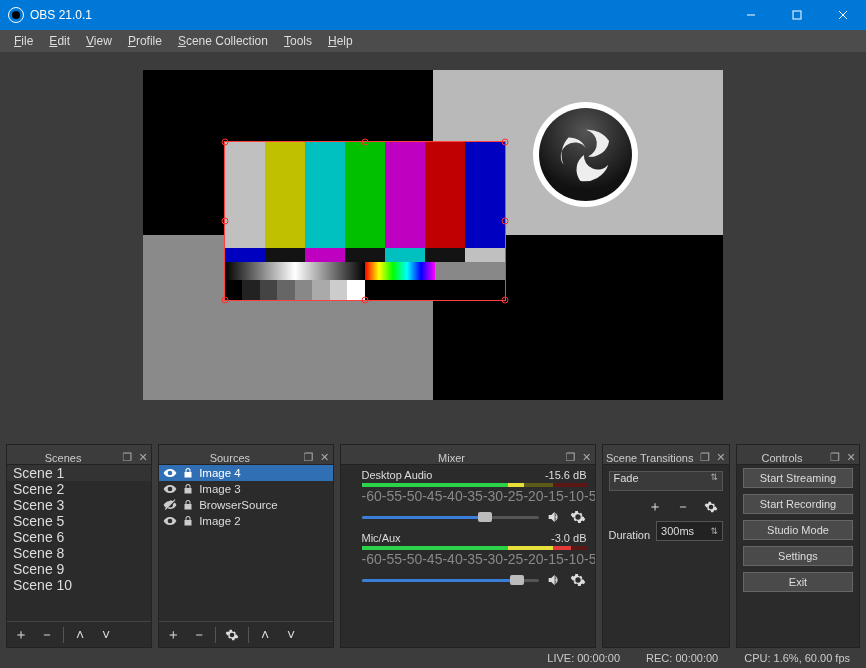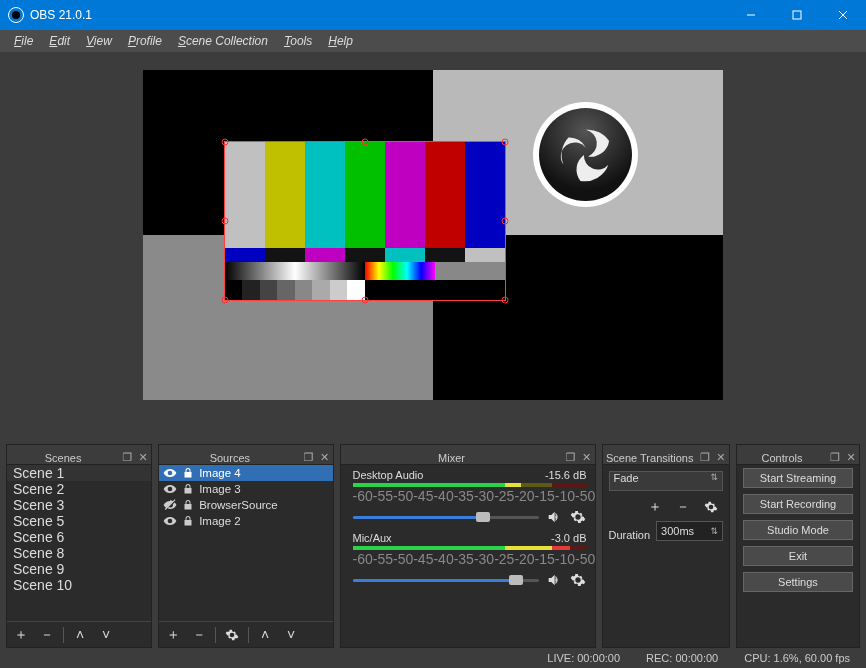--- a/index.html
+++ b/index.html
@@ -8,21 +8,21 @@
   
   .titlebar { height: 30px; background: #0078d7; display: flex; align-items: center; color: #fff; font-size: 12px; }
   .titlebar .app-icon { width: 16px; height: 16px; margin: 0 6px 0 8px; border:1px solid #fff; border-radius:50%; display:flex; align-items:center; justify-content:center }
   .titlebar .app-icon svg { display:block }
   .titlebar .title { flex: 0 0 auto; }
   .titlebar .spacer { flex: 1; }
   .winbtn { width: 46px; height: 30px; display:flex; align-items:center; justify-content:center; }
   .winbtn svg { stroke:#fff; stroke-width:1; fill:none }
 
   
-  .menubar { height: 22px; background: #4c4c4c; display:flex; align-items:center; padding-left:6px; gap:0; color:#ddd; font-size:12px;font-style:italic; }
+  .menubar { height: 22px; background: #4c4c4c; display:flex; align-items:center; padding-left:6px; gap:0; color:#ddd; font-size:12px; }
   .menubar .menuitem { padding: 2px 8px; }
   .menubar .menuitem u { text-decoration: underline; }
 
   
   .preview-wrap { height: 392px; background:#3c3c3c; padding:18px 8px 4px 8px; display:flex; justify-content:center; }
   .canvas { background:#000; width:580px; height:330px; position:relative; }
   .quad { position:absolute; background:#8a8a8a; }
   .q-tl { left:0; top:0; width:290px; height:165px; background:#000 }
   .q-tr { left:290px; top:0; width:290px; height:165px; background:#b9b9b9 }
   .q-bl { left:0; top:165px; width:290px; height:165px; background:#8a8a8a }
@@ -60,21 +60,21 @@
 
   
   .d-sources { width:198px }
   .source-item { display:flex; align-items:center; gap:4px; padding:1px 4px; font-size:11.5px }
   .source-item.selected { background:#316fb5; color:#fff }
   .srcicon { width:14px; height:14px; display:flex; align-items:center; justify-content:center; color:#ccc }
   .source-item.selected .srcicon { color:#fff }
 
   
   .d-mixer { width:256px }
-  .mixer-ch { padding:4px 8px 2px 12px }
+  .mixer-ch { padding:4px 8px 2px 21px }
   .mixer-top { display:flex; justify-content:space-between; font-size:11px; color:#ddd }
   .meter { height:4px; width:100%; background: linear-gradient(to right,#2bd24a 0%,#2bd24a 65%,#e6e03a 65%,#e6e03a 85%,#e63a3a 85%,#e63a3a 100%); margin-top:2px; position:relative }
   .meter .dark { position:absolute; right:0; top:0; bottom:0; background:rgba(0,0,0,0.6) }
   .ticks { color:#888; font-size:14px; display:flex; justify-content:space-between; margin-top:1px }
   .slider-row { display:flex; align-items:center; gap:6px; margin-top:4px }
   .slider { flex:1; height:14px; position:relative }
   .slider .track { position:absolute; left:0; right:0; top:6px; height:3px; background:#555; border-radius:2px }
   .slider .fill { position:absolute; left:0; top:6px; height:3px; background:#3a7edb; border-radius:2px }
   .slider .thumb { position:absolute; top:2px; width:14px; height:10px; background:#bcbcbc; border-radius:2px; transform:translateX(-50%) }
   .iconbtn { width:18px; height:18px; color:#ddd; display:flex; align-items:center; justify-content:center }
@@ -424,22 +424,22 @@
   <div class="dock d-controls">
     <div class="dock-header">
       <span class="dhtitle">Controls</span>
       <span class="dhicon">❐</span>
       <span class="dhicon">✕</span>
     </div>
     <div class="dock-body" id="controls-body">
         <div class="ctrlbtn">Start Streaming</div>
         <div class="ctrlbtn">Start Recording</div>
         <div class="ctrlbtn">Studio Mode</div>
+        <div class="ctrlbtn">Settings</div>
         <div class="ctrlbtn">Exit</div>
-        <div class="ctrlbtn">Settings</div>
       </div>
   </div>
 
 </div>
 
 <div class="statusbar">
   <span>LIVE: 00:00:00</span>
   <span>REC: 00:00:00</span>
   <span>CPU: 1.6%, 60.00 fps</span>
 </div>

